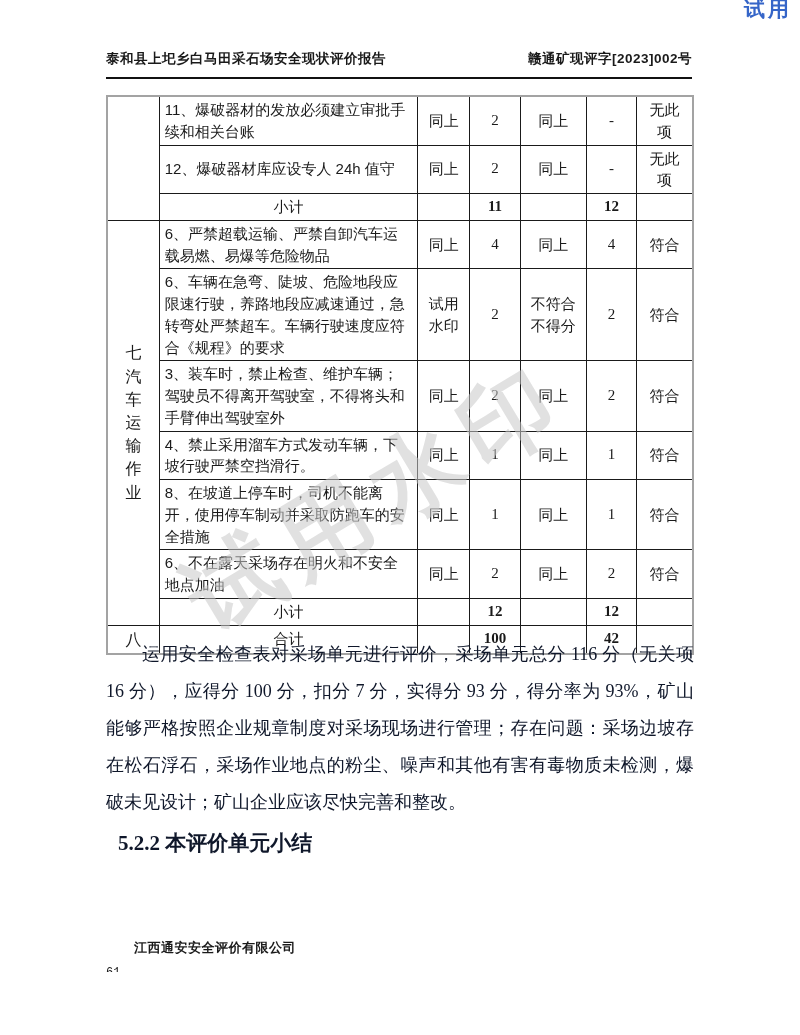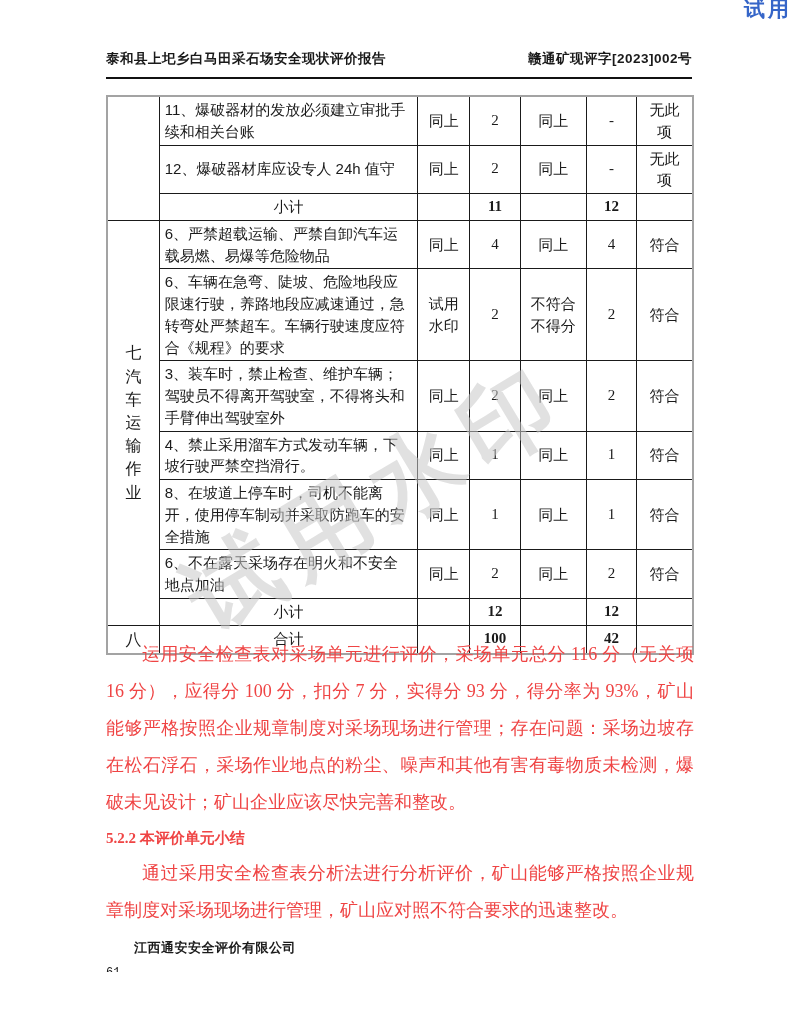--- a/index.html
+++ b/index.html
@@ -27,23 +27,23 @@
   tr:nth-child(4){height:48px}tr:nth-child(5){height:92px}tr:nth-child(6){height:64px}
   tr:nth-child(7){height:44px}tr:nth-child(8){height:64px}tr:nth-child(9){height:42px}
   tr:nth-child(10){height:20px}tr:nth-child(11){height:25px}
   
   .watermark{position:absolute;left:195px;top:545px;font-size:92px;font-weight:bold;
         color:#c9c9c9;opacity:.55;letter-spacing:14px;white-space:nowrap;
         transform:rotate(-31deg);transform-origin:0 50%;pointer-events:none;z-index:5;}
   
   .body-text{position:absolute;top:636px;left:106px;width:588px;
         font-family:"Liberation Serif",serif;font-size:18px;line-height:2.06;
-        text-align:justify;color:#ef4444;}
+        text-align:justify;color:#0f172a;}
   .body-text p{margin:0;text-indent:2em;}
-  .body-text h3{margin:5px 0 3px 0;font-size:15px;line-height:1.7;font-weight:bold;}
+  .body-text h3{margin:5px 0 3px 12px;font-size:21px;line-height:1.7;font-weight:bold;}
   
   .footer-company{position:absolute;left:134px;top:939px;font-size:13px;letter-spacing:.5px;font-weight:bold;}
   .footer-page{position:absolute;left:106px;top:966px;width:588px;text-align:left;
         font-size:12px;font-family:Liberation Mono, monospace;}
 </style>
 </head>
 <body>
 
 <div class="page">
 
@@ -158,19 +158,18 @@
           <td class="center result"></td>
         </tr>
       </tbody>
   </table>
 
   <div class="watermark">试用水印</div>
 
   <div class="body-text">
     <p>运用安全检查表对采场单元进行评价，采场单元总分 116 分（无关项 16 分），应得分 100 分，扣分 7 分，实得分 93 分，得分率为 93%，矿山能够严格按照企业规章制度对采场现场进行管理；存在问题：采场边坡存在松石浮石，采场作业地点的粉尘、噪声和其他有害有毒物质未检测，爆破未见设计；矿山企业应该尽快完善和整改。</p>
     <h3>5.2.2 本评价单元小结</h3>
-    <p>通过采用安全检查表分析法进行分析评价，矿山能够严格按照企业规章制度对采场现场进行管理，矿山应对照不符合要求的迅速整改。</p>
   </div>
 
   <div class="footer-company">江西通安安全评价有限公司</div>
   <div class="footer-page">61</div>
 
 </div>
 
 </body></html>

